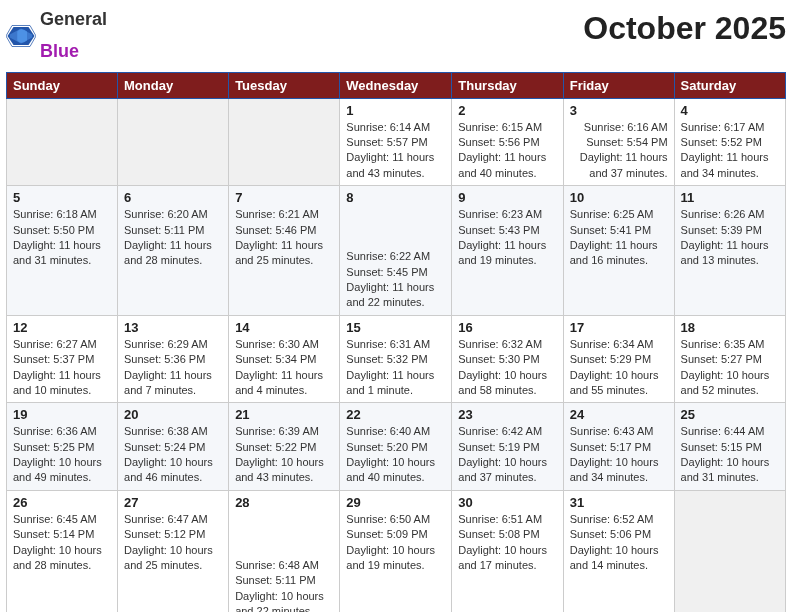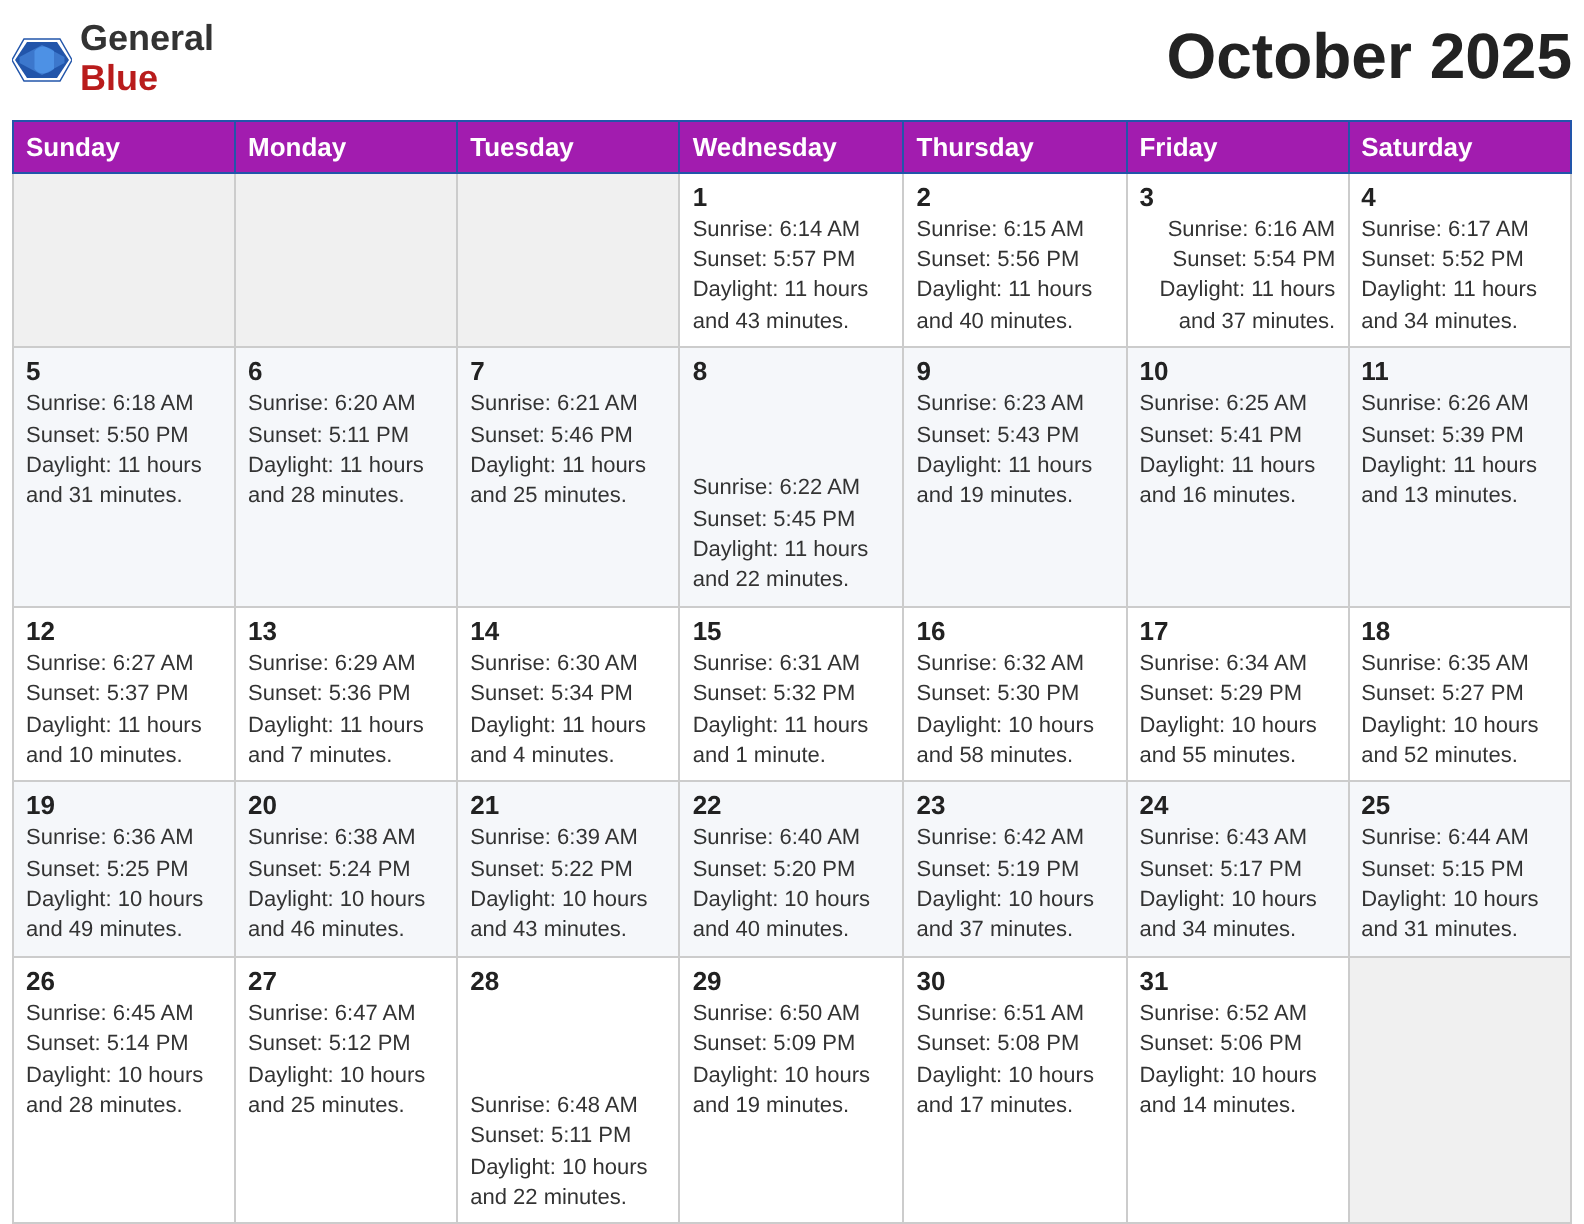--- a/index.html
+++ b/index.html
@@ -24,21 +24,21 @@
       align-items: center;
     }
     .logo-text {
       display: flex;
       flex-direction: column;
       font-size: 18px;
       font-weight: bold;
       line-height: 1.1;
     }
     .logo-general { color: #333; }
-    .logo-blue { color: #b91c1c; }
+    .logo-blue { color: #a21caf; margin-top: 12px; }
     .logo-icon {
       width: 30px;
       height: 30px;
       margin-right: 4px;
     }
     .title-block {
       text-align: right;
     }
     .title-block h1 {
       font-size: 32px;
@@ -49,21 +49,21 @@
       font-size: 16px;
       font-weight: normal;
       color: #444;
     }
     .calendar {
       width: 100%;
       border-collapse: collapse;
       border: 1px solid #ccc;
     }
     .calendar th {
-      background: #a21caf;
+      background: #7f1d1d;
       color: #fff;
       text-align: left;
       padding: 5px 6px;
       font-size: 13px;
       border: 1px solid #2255aa;
     }
     .calendar td {
       vertical-align: top;
       padding: 4px 6px;
       border: 1px solid #ccc;

